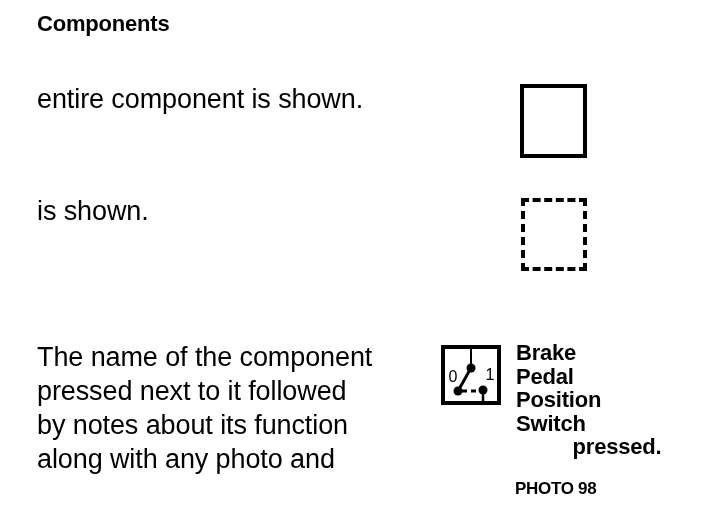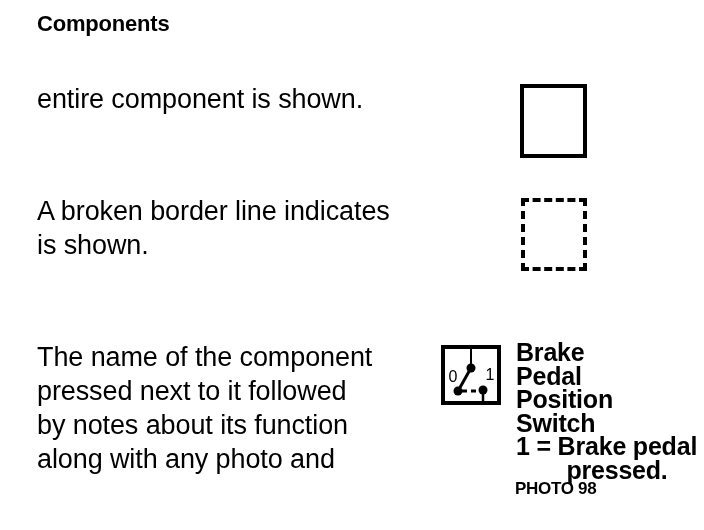--- a/index.html
+++ b/index.html
@@ -75,21 +75,21 @@
     height: 60px;
   }
   .switch-symbol svg { display: block; }
 
   
   .component-caption {
     position: absolute;
     left: 516px;
     top: 341px;
     width: 186px;
-    font-size: 25px;
+    font-size: 22px;
     line-height: 23.5px;
     font-weight: bold;
     letter-spacing: -0.2px;
   }
   .component-caption .cap-ln { display: block; white-space: nowrap; }
   .component-caption .cap-note1 { display: block; white-space: nowrap; }
   .component-caption .cap-note2 {
     display: block;
     white-space: nowrap;
     text-align: center;
@@ -112,21 +112,20 @@
 
 <div class="slide-title">Components</div>
 
 <div class="body-para" id="para-solid">
   <span class="ln">entire component is shown.</span>
 </div>
 
 <div class="sample-solid"></div>
 
 <div class="body-para" id="para-broken">
-  <span class="ln">A broken border line indicates</span>
   <span class="ln">is shown.</span>
 </div>
 
 <div class="sample-broken"></div>
 
 <div class="body-para" id="para-name">
   <span class="ln">The name of the component</span>
   <span class="ln">pressed next to it followed</span>
   <span class="ln">by notes about its function</span>
   <span class="ln">along with any photo and</span>
@@ -154,17 +153,16 @@
     <text x="12" y="37" font-family="Liberation Sans, sans-serif" font-size="16" fill="#000000" text-anchor="middle">0</text>
     <text x="49" y="35" font-family="Liberation Sans, sans-serif" font-size="16" fill="#000000" text-anchor="middle">1</text>
   </svg>
 </div>
 
 <div class="component-caption">
   <span class="cap-ln">Brake</span>
   <span class="cap-ln">Pedal</span>
   <span class="cap-ln">Position</span>
   <span class="cap-ln">Switch</span>
-  <span class="cap-note1">1 = Brake pedal</span>
   <span class="cap-note2">pressed.</span>
 </div>
 
 <div class="photo-ref">PHOTO 98</div>
 
 </body></html>

